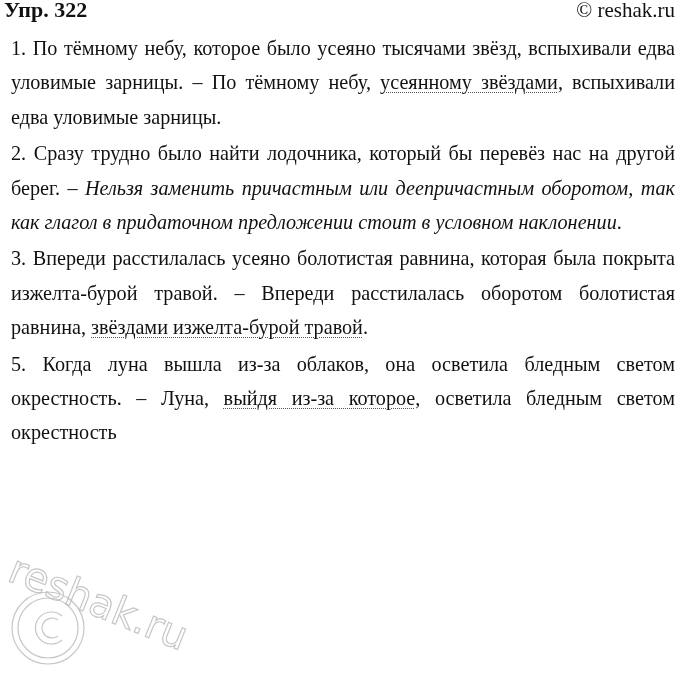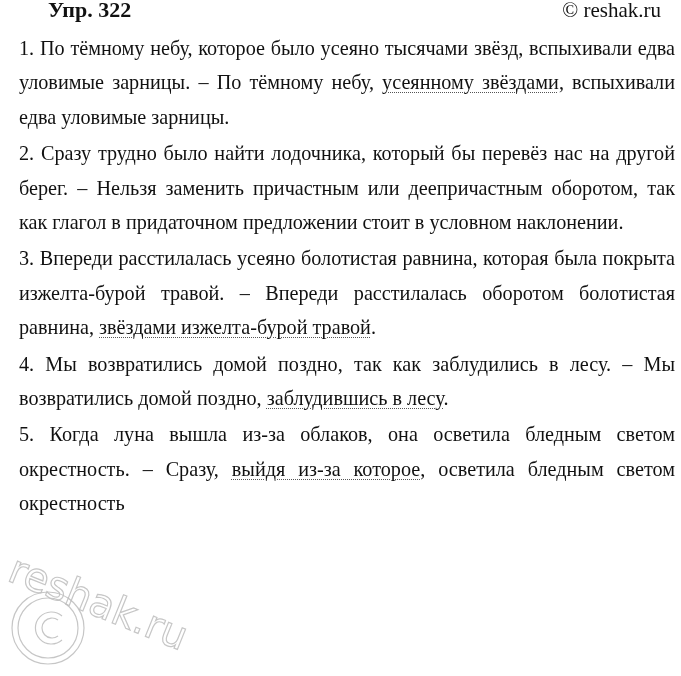--- a/index.html
+++ b/index.html
@@ -2,37 +2,37 @@
 <html><head>
 <meta charset="utf-8">
 <style>
   html, body { margin: 0; padding: 0; background: #ffffff; }
   body {
     width: 681px; height: 676px; position: relative; overflow: hidden;
     font-family: "Liberation Serif", "DejaVu Serif", serif;
     color: #111111;
   }
   .header {
-    position: absolute; left: 3px; right: 20px; top: 0; height: 28px; margin-left: 44px;
+    position: absolute; left: 3px; right: 6px; top: 0; height: 28px;
   }
   .title {
     position: absolute; left: 1px; top: -3px;
     font-weight: bold; font-size: 22px;
   }
   .copyright {
     position: absolute; right: 0; top: -2px;
     font-size: 21px;
   }
   .content {
     position: absolute; left: 3px; right: 6px; top: 31px;
     font-size: 20.2px; line-height: 34.4px;
   }
-  .para { text-align: justify; margin: 0 0 0 16px; }
+  .para { text-align: justify; margin: 0 0 0 8px; }
   .para + .para { margin-top: 2px; }
-  .it { }
+  .it { font-style: italic; }
   .ul {
     text-decoration: underline dotted #555;
     text-decoration-thickness: 1px;
     text-underline-offset: 3px;
   }
   .watermark {
     position: absolute; left: 0px; top: 540px; width: 200px; height: 140px;
     pointer-events: none;
   }
 </style>
@@ -45,23 +45,22 @@
 </div>
 
 <div class="content">
 
   <p class="para"><span>1.</span> <span>По тёмному небу, которое было усеяно тысячами звёзд, вспыхивали едва уловимые зарницы.</span><span> – </span><span>По тёмному небу, </span><span class="ul">усеянному звёздами</span><span>, вспыхивали едва уловимые зарницы.</span></p>
 
   <p class="para"><span>2.</span> <span>Сразу трудно было найти лодочника, который бы перевёз нас на другой берег.</span><span> – </span><span class="it">Нельзя заменить причастным или деепричастным оборотом, так как глагол в придаточном предложении стоит в условном наклонении</span><span>.</span></p>
 
   <p class="para"><span>3.</span> <span>Впереди расстилалась усеяно болотистая равнина, которая была покрыта изжелта-бурой травой.</span><span> – </span><span>Впереди расстилалась оборотом болотистая равнина, </span><span class="ul">звёздами изжелта-бурой травой</span><span>.</span></p>
 
-  <p class="para"><span>4.</span> <span>Мы возвратились домой поздно, так как заблудились в лесу.</span><span> – </span><span>Мы возвратились домой поздно, </span><span class="ul">заблудившись в лесу</span><span>.</span></p>
 
-  <p class="para"><span>5.</span> <span>Когда луна вышла из-за облаков, она осветила бледным светом окрестность.</span><span> – </span><span>Сразу, </span><span class="ul">выйдя из-за которое</span><span>, осветила бледным светом окрестность</span></p>
+  <p class="para"><span>5.</span> <span>Когда луна вышла из-за облаков, она осветила бледным светом окрестность.</span><span> – </span><span>Луна, </span><span class="ul">выйдя из-за которое</span><span>, осветила бледным светом окрестность</span></p>
 
 
 </div>
 
 <svg class="watermark" viewBox="0 0 200 140" xmlns="http://www.w3.org/2000/svg">
   <g fill="none" stroke="#bdbdbd" stroke-width="1.2" opacity="0.85">
     <circle cx="48" cy="88" r="36"></circle>
     <circle cx="48" cy="88" r="30"></circle>
     <path d="M62 76 a16 16 0 1 0 0 24"></path>
     <path d="M58 80 a10 10 0 1 0 0 16"></path>

